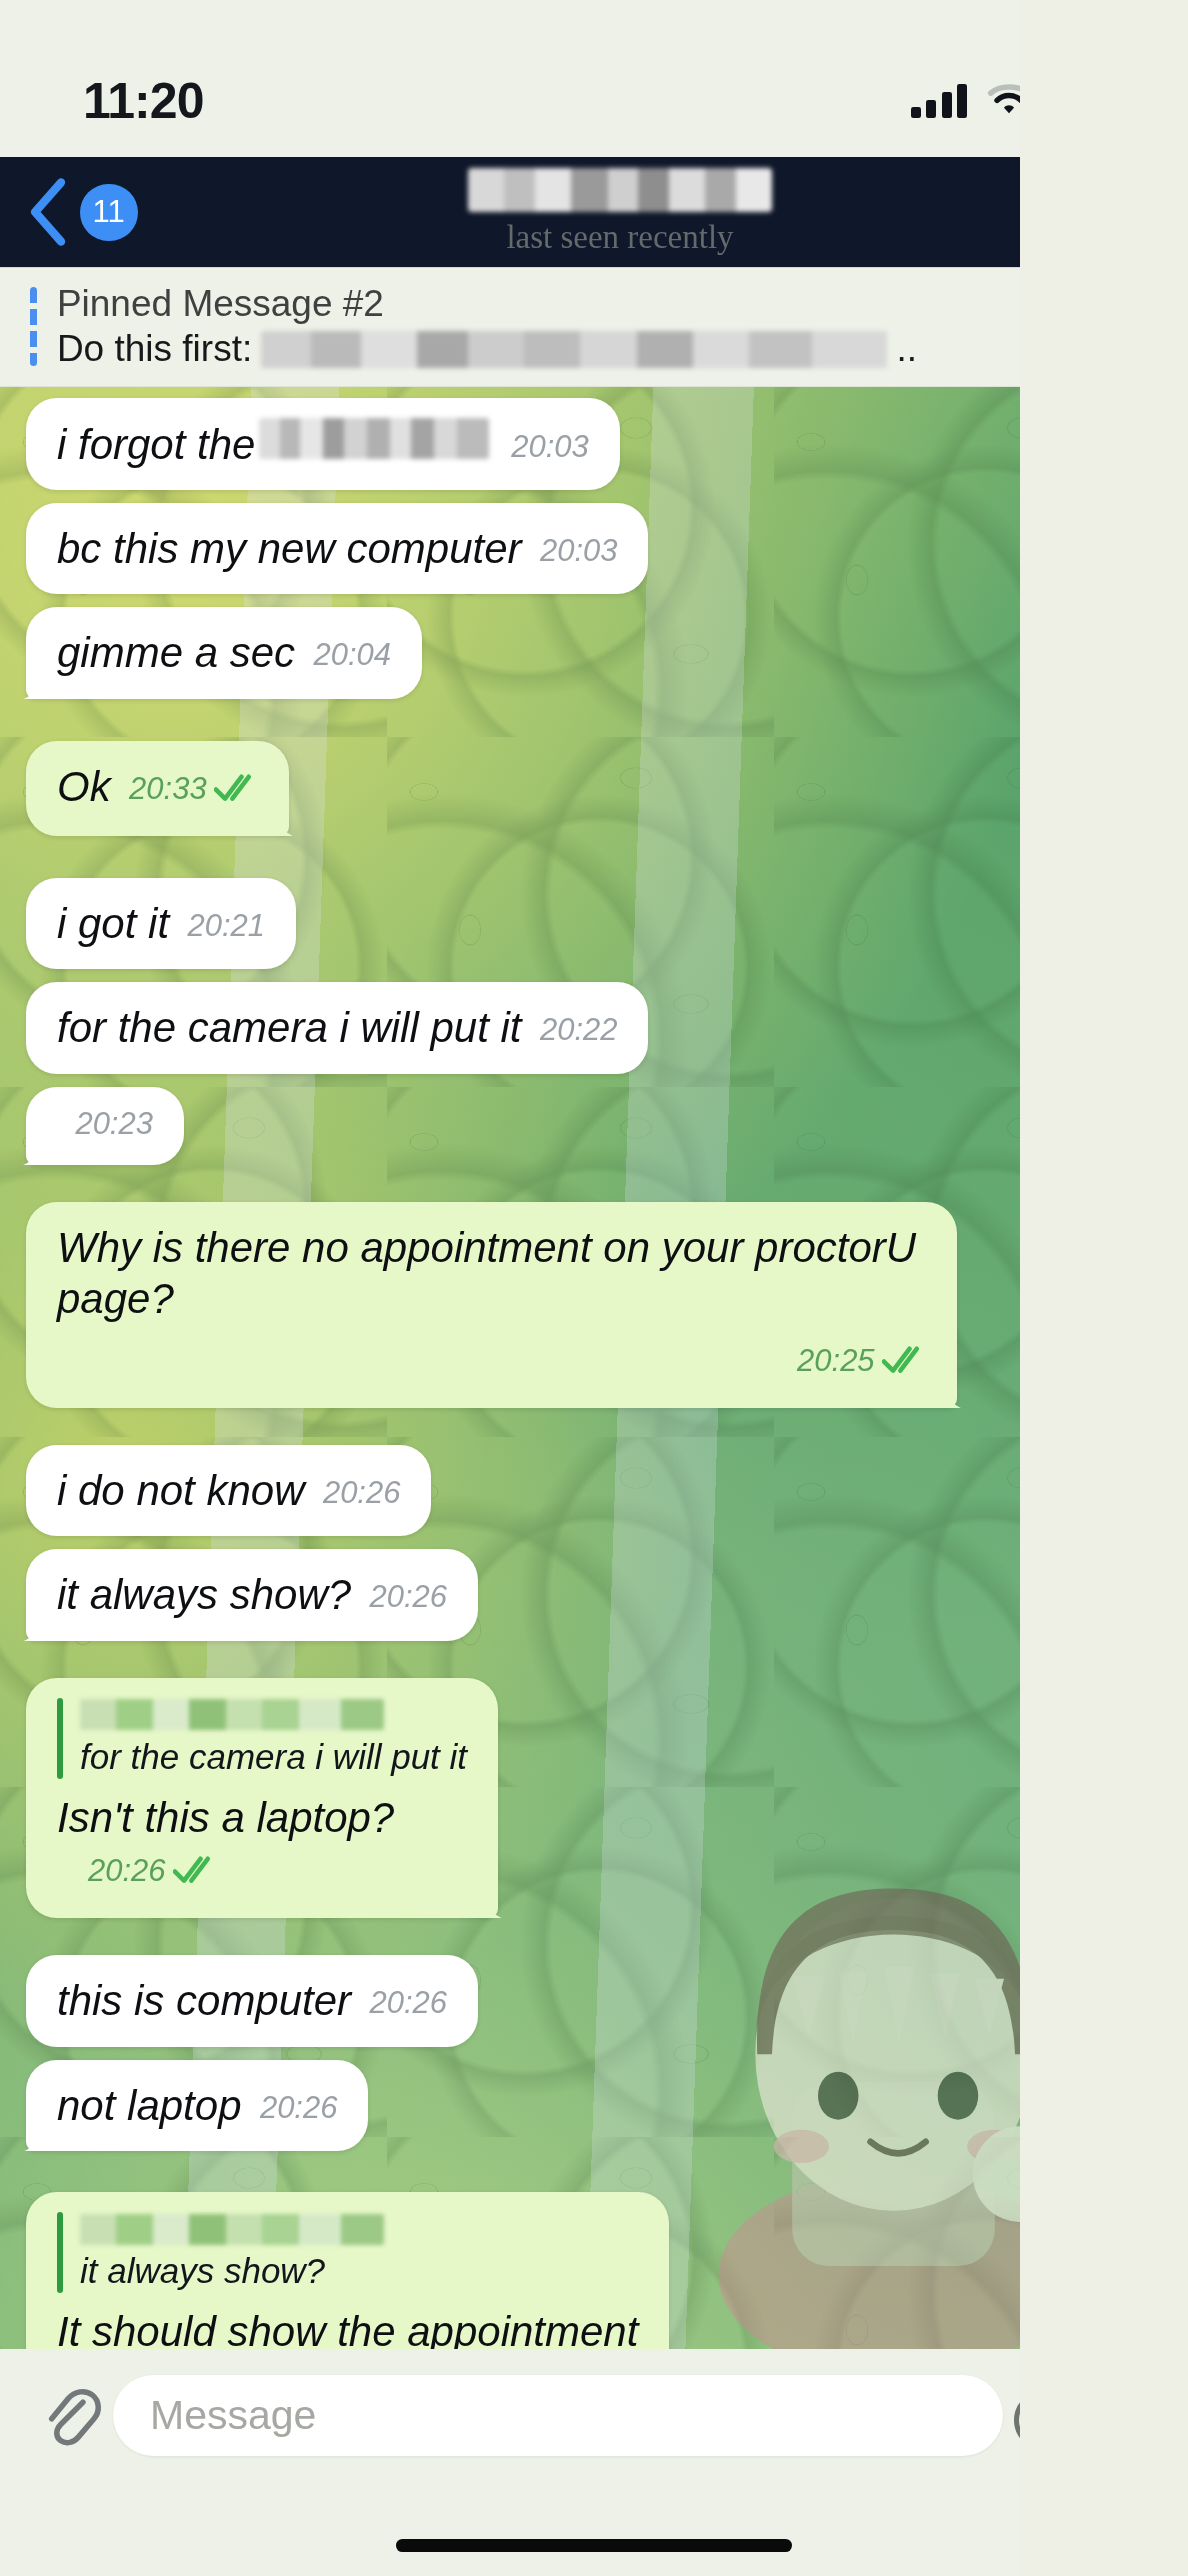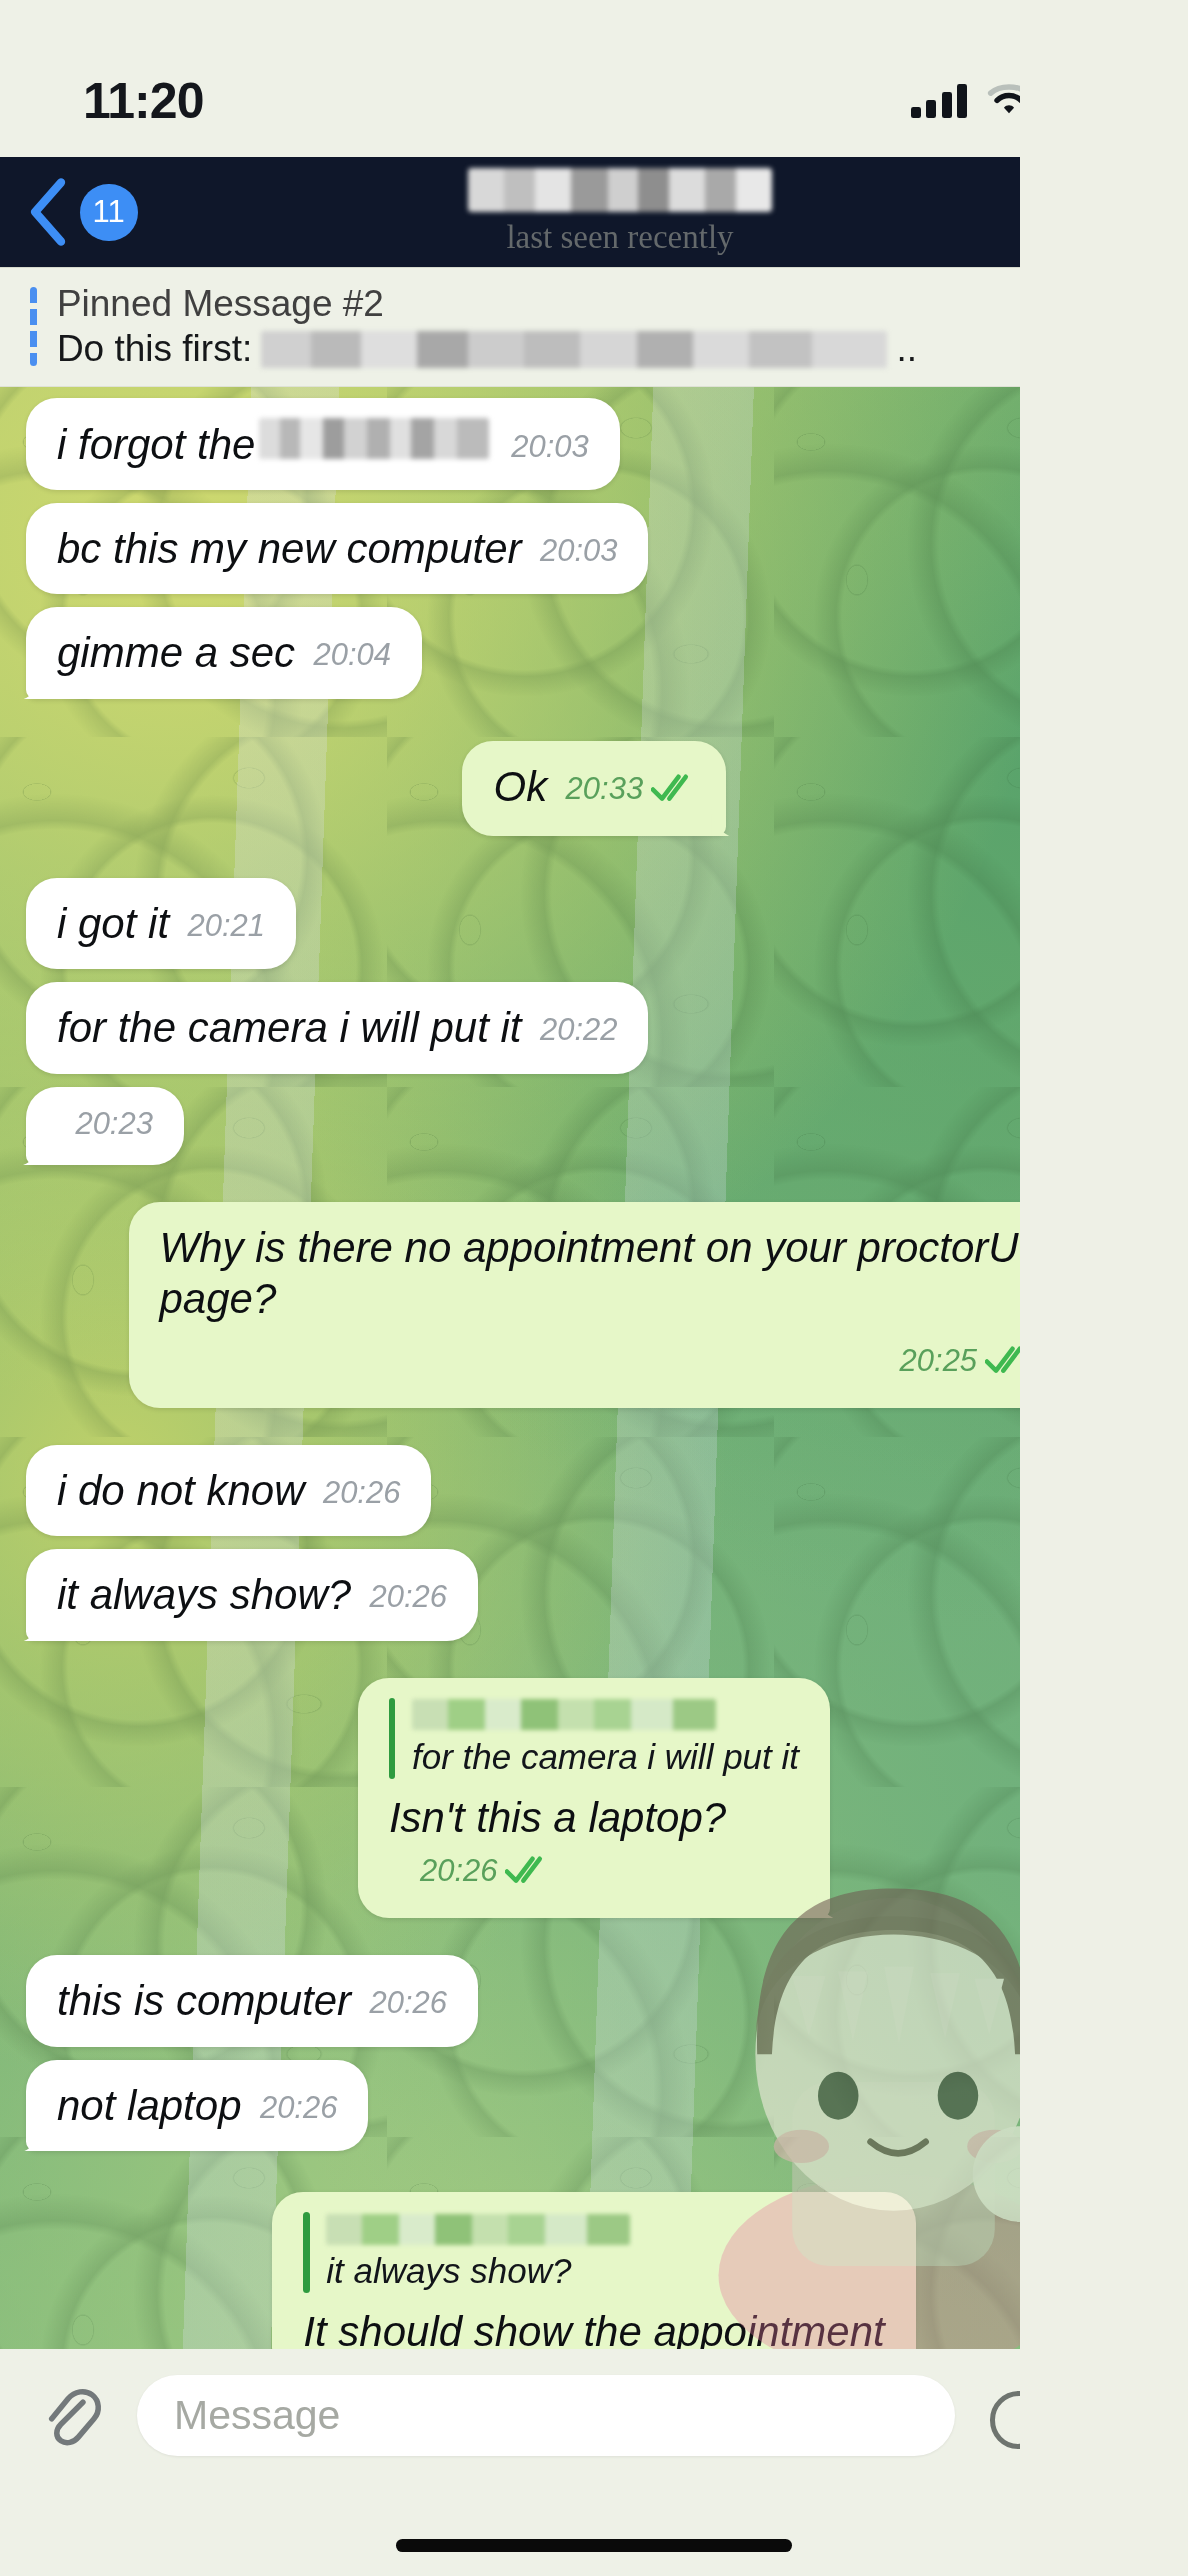--- a/index.html
+++ b/index.html
@@ -142,21 +142,21 @@
   .overlay-char {
     position:absolute; right:55px; bottom:0; width:479px; height:571px;
     opacity:.62; pointer-events:none;
   }
 
   .msgs { position:absolute; inset:0; padding:11px 0 0 0; }
 
   
   .row { display:flex; padding:0 26px; margin-bottom:13px; position:relative;font-style:italic; }
   .row.in  { justify-content:flex-start; }
-  .row.out { justify-content:center; }
+  .row.out { justify-content:flex-start; }
 
   .bubble {
     position:relative; max-width:921px;
     border-radius:31px; padding:20px 31px 20px 31px;
     font-size:42px; line-height:1.22; color:#0d0f12;
     box-shadow:0 1.8px 4.6px rgba(0,0,0,.10);
   }
   .bubble.in  { background:#ffffff; border-bottom-left-radius:31px; }
   .bubble.out { background:#e6f7c8; border-bottom-right-radius:31px; }
   .bubble.tail-in  { border-bottom-left-radius:9.2px; }
@@ -220,21 +220,21 @@
     background:rgba(244,246,238,.92);
     box-shadow:0 2.8px 9.2px rgba(0,0,0,.16);
     display:flex; align-items:center; justify-content:center;
     z-index:12;
   }
 
   
   .input-bar {
     position:absolute; left:0; bottom:0; width:1188px; height:227px;
     background:#eef1e7; z-index:30;
-    display:flex; align-items:flex-start; padding:26px 41px 0 37px; gap:32px;
+    display:flex; align-items:flex-start; padding:26px 41px 0 37px; gap:8px;
   }
   .attach-ico { width:68px; height:68px; flex:0 0 68px; margin-top:7.4px; }
   .msg-field {
     flex:1; height:81px; border-radius:41px; background:#ffffff;
     display:flex; align-items:center; padding:0 37px;
     box-shadow:0 0.9px 2.8px rgba(0,0,0,.07);
   }
   .msg-ph { font-size:41px; color:#a6a9a3; }
   .sticker-ico, .mic-ico { width:64px; height:64px; flex:0 0 64px; margin-top:13px; }
   .home-indicator {

